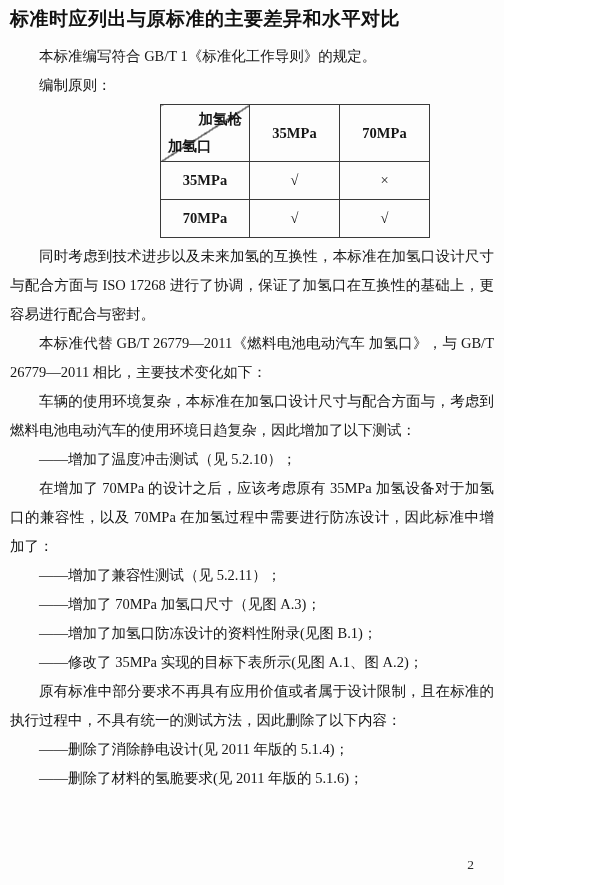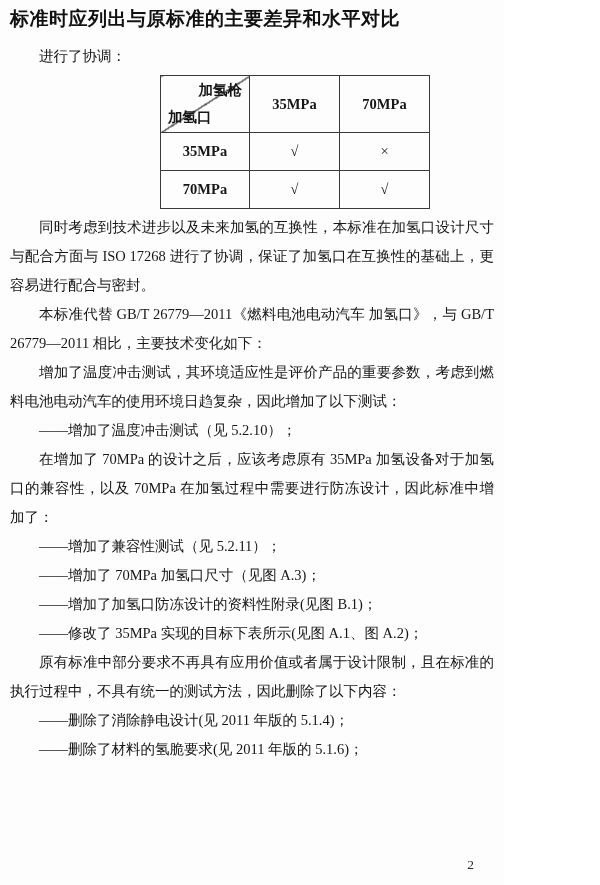--- a/index.html
+++ b/index.html
@@ -78,21 +78,22 @@
     color: #2a2a2a;
   }
 </style>
 </head>
 <body>
 
 <div class="page">
 
   <h1 class="doc-title">标准时应列出与原标准的主要差异和水平对比</h1>
 
-  <p class="para">进行了协调：</p>
+  <p class="para">本标准编写符合 GB/T 1《标准化工作导则》的规定。</p>
+  <p class="para">编制原则：</p>
 
   <table class="compat">
     <tbody>
       <tr>
         <td class="corner">
           <span class="corner-tr">加氢枪</span>
           <span class="corner-bl">加氢口</span>
         </td>
         <td class="head">35MPa</td>
         <td class="head">70MPa</td>
@@ -105,21 +106,21 @@
       <tr>
         <td class="rowlabel">70MPa</td>
         <td class="mark">√</td>
         <td class="mark">√</td>
       </tr>
     </tbody>
   </table>
 
   <p class="para">同时考虑到技术进步以及未来加氢的互换性，本标准在加氢口设计尺寸与配合方面与 ISO 17268 进行了协调，保证了加氢口在互换性的基础上，更容易进行配合与密封。</p>
   <p class="para">本标准代替 GB/T 26779—2011《燃料电池电动汽车 加氢口》，与 GB/T 26779—2011 相比，主要技术变化如下：</p>
-  <p class="para">增加了温度冲击测试，其环境适应性是评价产品的重要参数，考虑到燃料电池电动汽车的使用环境日趋复杂，因此增加了以下测试：</p>
+  <p class="para">车辆的使用环境复杂，本标准在加氢口设计尺寸与配合方面与，考虑到燃料电池电动汽车的使用环境日趋复杂，因此增加了以下测试：</p>
   <p class="para">——增加了温度冲击测试（见 5.2.10）；</p>
   <p class="para">在增加了 70MPa 的设计之后，应该考虑原有 35MPa 加氢设备对于加氢口的兼容性，以及 70MPa 在加氢过程中需要进行防冻设计，因此标准中增加了：</p>
   <p class="para">——增加了兼容性测试（见 5.2.11）；</p>
   <p class="para">——增加了 70MPa 加氢口尺寸（见图 A.3)；</p>
   <p class="para">——增加了加氢口防冻设计的资料性附录(见图 B.1)；</p>
   <p class="para">——修改了 35MPa 实现的目标下表所示(见图 A.1、图 A.2)；</p>
   <p class="para">原有标准中部分要求不再具有应用价值或者属于设计限制，且在标准的执行过程中，不具有统一的测试方法，因此删除了以下内容：</p>
   <p class="para">——删除了消除静电设计(见 2011 年版的 5.1.4)；</p>
   <p class="para">——删除了材料的氢脆要求(见 2011 年版的 5.1.6)；</p>
 

